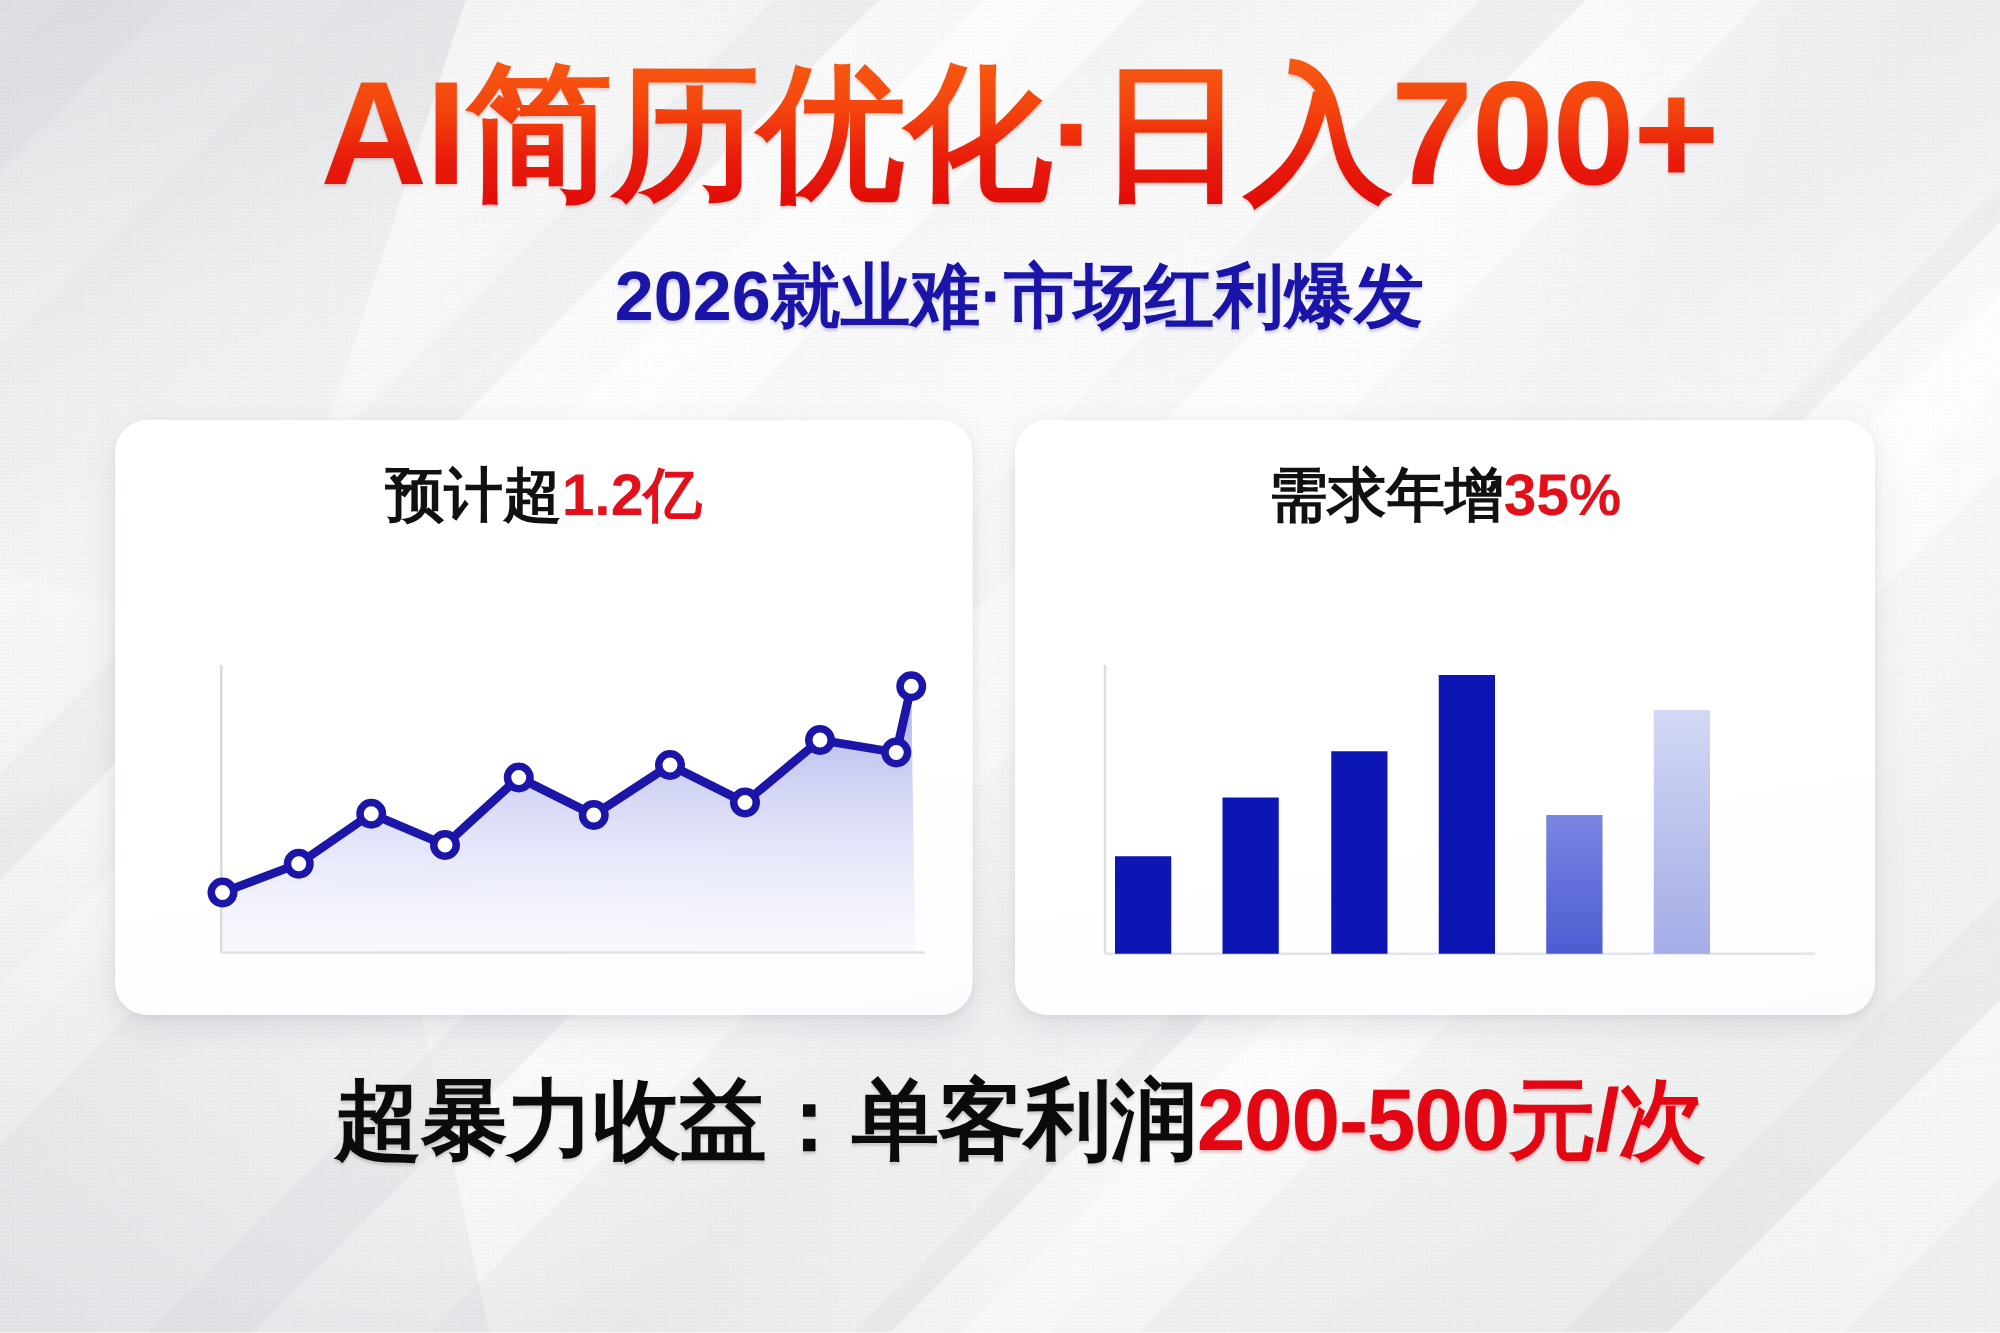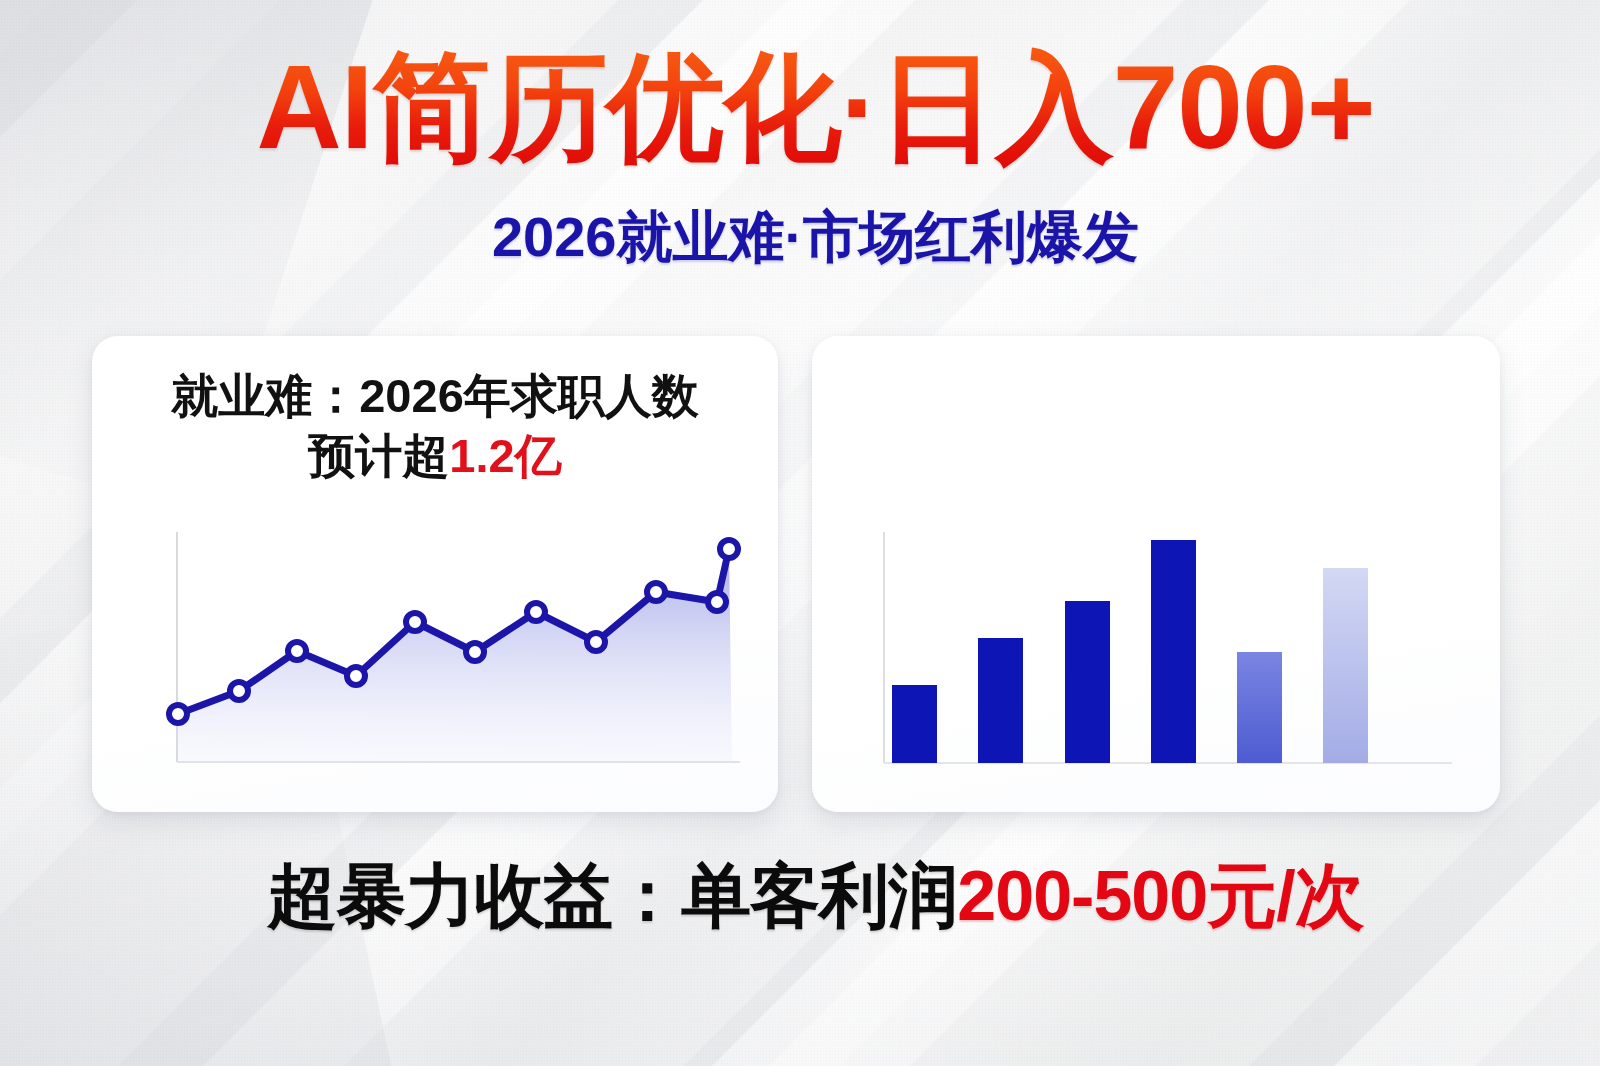--- a/index.html
+++ b/index.html
@@ -209,21 +209,20 @@
     <div class="headline">AI简历优化·日入700+</div>
   </div>
 
   <div class="subhead-wrap">
     <div class="subhead">2026就业难·市场红利爆发</div>
   </div>
 
   <div class="card" id="card-left">
 
     <div class="card-title">
-      <div>就业难：2026年求职人数</div>
       <div>
         <span>预计超</span><span class="hl-red">1.2亿</span>
       </div>
     </div>
 
     <div class="chart-slot">
       <svg viewBox="0 0 686 280" preserveAspectRatio="none">
         <defs>
           <linearGradient id="areaGrad" x1="0" y1="0" x2="0" y2="1">
             <stop offset="0%" stop-color="#8F95E0" stop-opacity="0.78"></stop>
@@ -253,20 +252,23 @@
           <circle cx="625" cy="88" r="9"></circle>
           <circle cx="637" cy="35" r="9"></circle>
         </g>
       </svg>
     </div>
   </div>
 
   <div class="card" id="card-right">
 
     <div class="card-title">
+      <div>
+        <span>需求年增</span><span class="hl-red">35%</span>
+      </div>
     </div>
 
     <div class="chart-slot">
       <svg viewBox="0 0 688 280" preserveAspectRatio="none">
         <defs>
           <linearGradient id="barMid" x1="0" y1="0" x2="0" y2="1">
             <stop offset="0%" stop-color="#7A85E2"></stop>
             <stop offset="100%" stop-color="#4D5CD2"></stop>
           </linearGradient>
           <linearGradient id="barLight" x1="0" y1="0" x2="0" y2="1">

